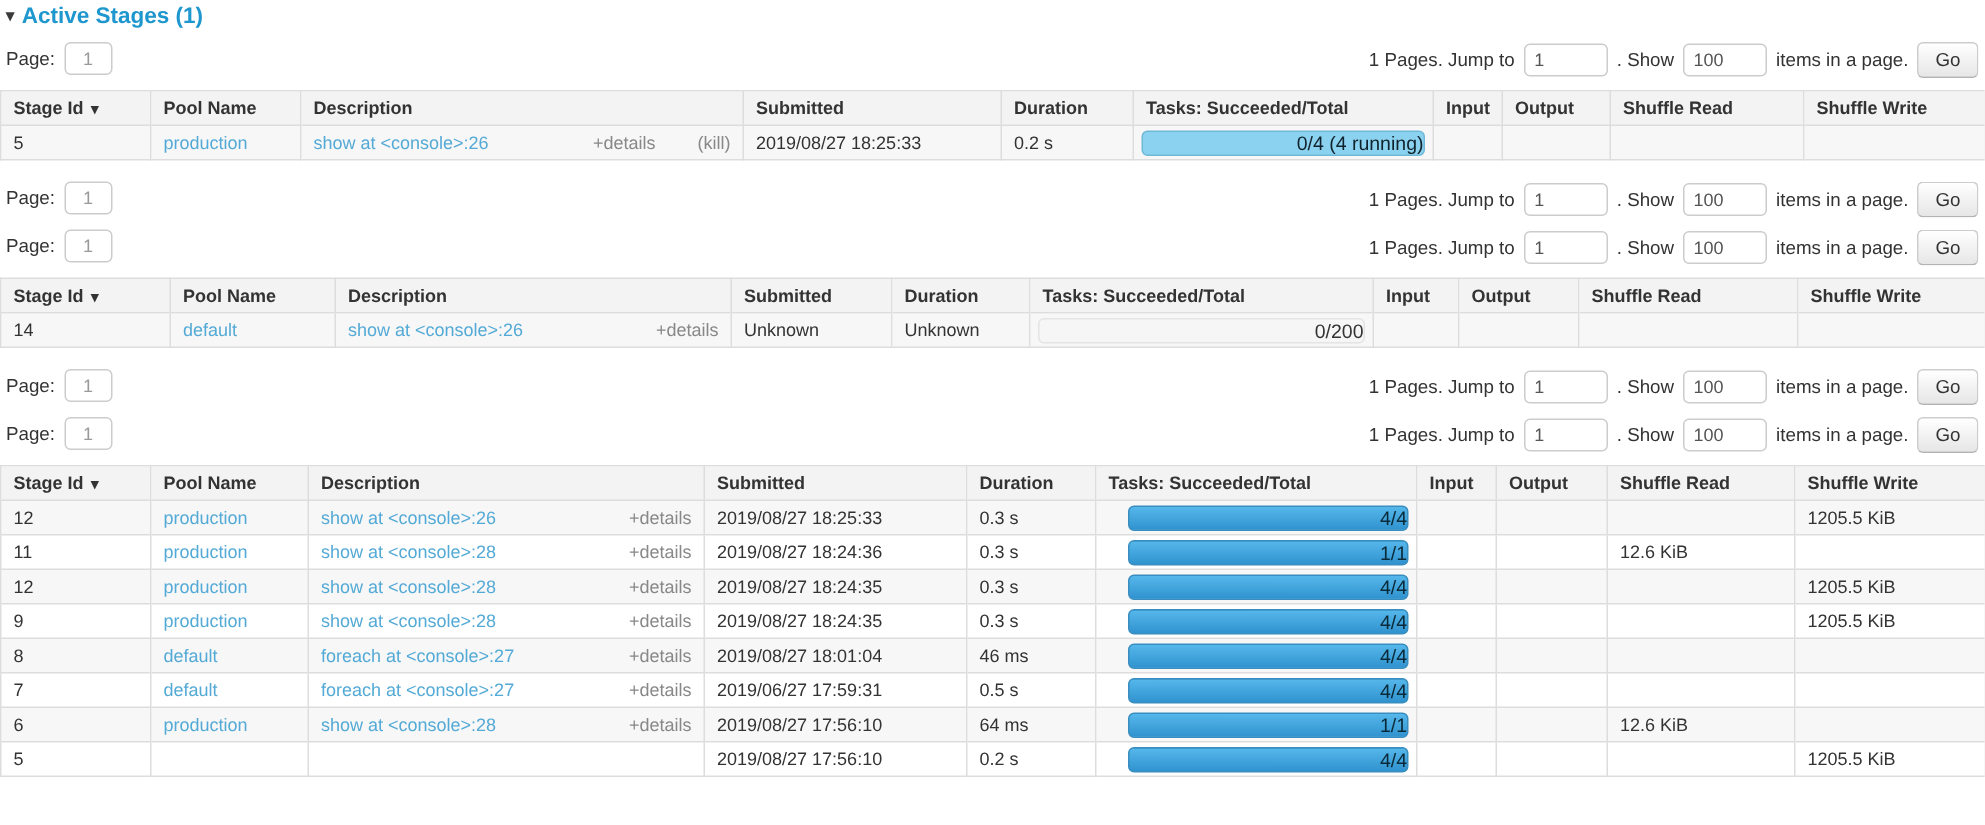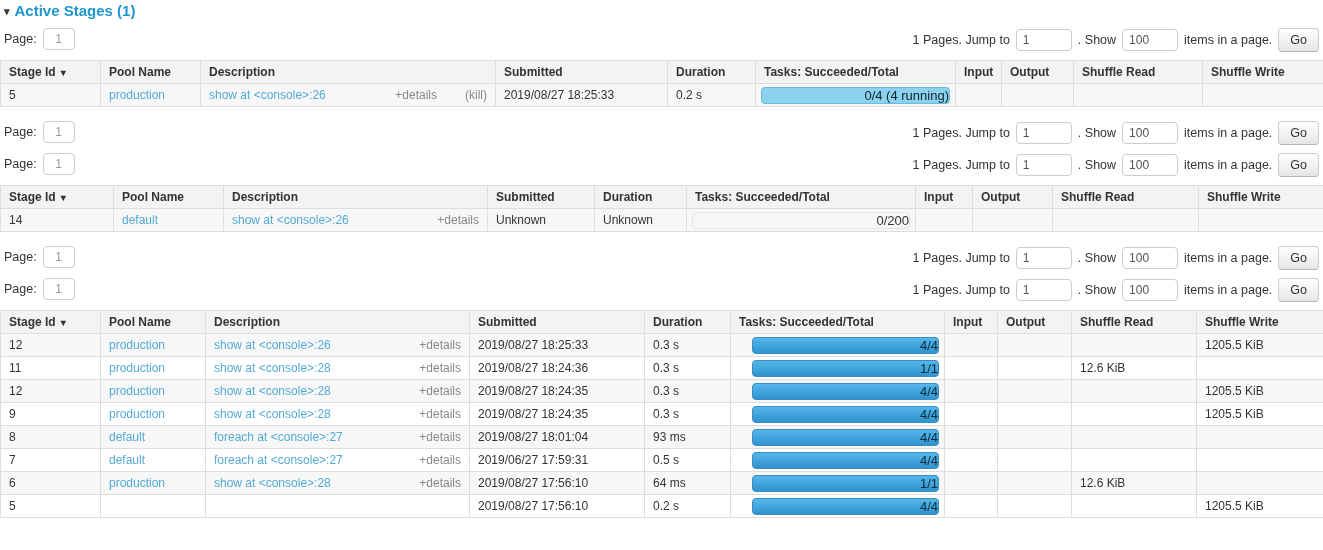--- a/index.html
+++ b/index.html
@@ -338,21 +338,21 @@
         <tr>
           <td>8</td>
           <td><a class="cell-link">default</a></td>
           <td>
             <div class="desc-wrap">
               <a class="cell-link">foreach at &lt;console&gt;:27</a>
               <span class="desc-right"><span class="details-link">+details</span></span>
             </div>
           </td>
           <td>2019/08/27 18:01:04</td>
-          <td>93 ms</td>
+          <td>46 ms</td>
           <td class="tasks-cell">
             <div class="bar done">4/4</div>
           </td>
           <td></td>
           <td></td>
           <td></td>
           <td></td>
         </tr>
         <tr>
           <td>7</td>

